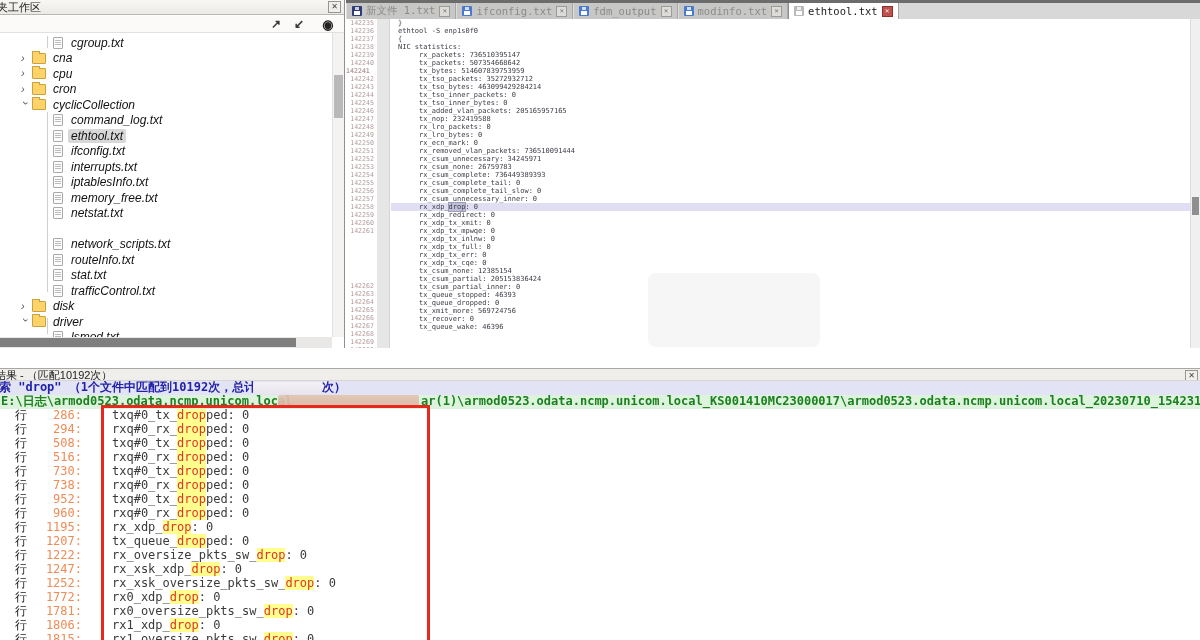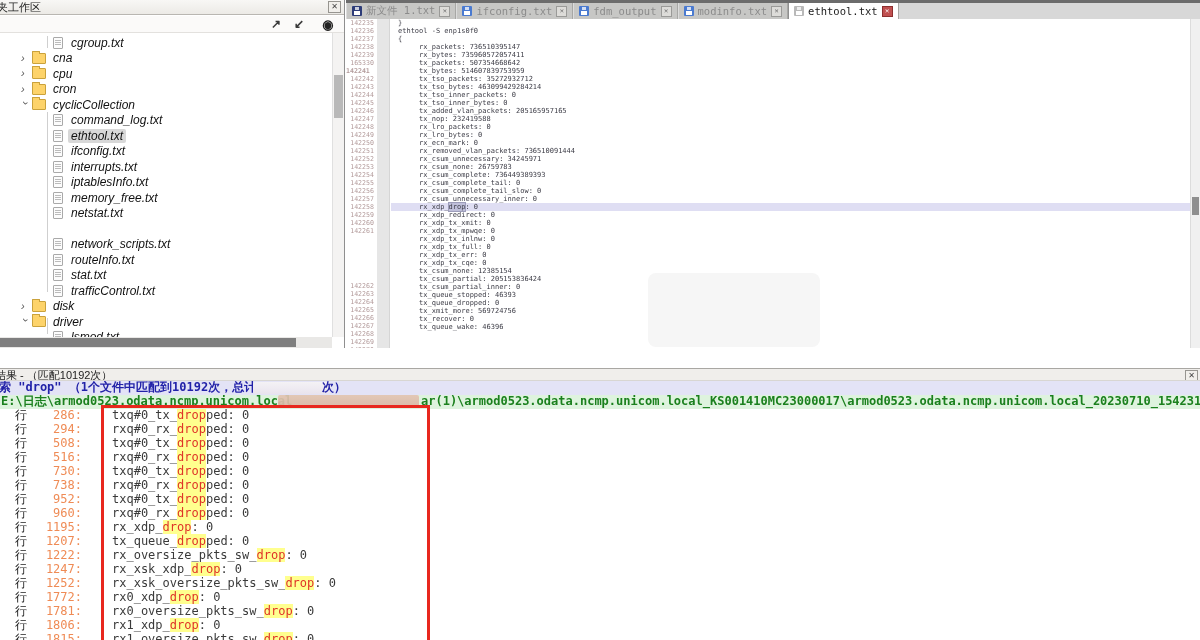--- a/index.html
+++ b/index.html
@@ -229,21 +229,21 @@
           <span class="tab-close red">✕</span>
         </div>
       </div>
     <div id="ed-body">
       <div id="gutter">
           <div style="padding-right: 2px;">142235</div>
           <div style="padding-right: 2px;">142236</div>
           <div style="padding-right: 2px;">142237</div>
           <div style="padding-right: 2px;">142238</div>
           <div style="padding-right: 2px;">142239</div>
-          <div style="padding-right: 2px;">165330</div>
+          <div style="padding-right: 2px;">142240</div>
           <div style="padding-right: 9px; font-weight: bold;">142241</div>
           <div style="padding-right: 2px;">142242</div>
           <div style="padding-right: 2px;">142243</div>
           <div style="padding-right: 2px;">142244</div>
           <div style="padding-right: 2px;">142245</div>
           <div style="padding-right: 2px;">142246</div>
           <div style="padding-right: 2px;">142247</div>
           <div style="padding-right: 2px;">142248</div>
           <div style="padding-right: 2px;">142249</div>
           <div style="padding-right: 2px;">142250</div>
@@ -271,22 +271,22 @@
           <div style="padding-right: 2px;">142272</div>
           <div style="padding-right: 2px;">142273</div>
           <div style="padding-right: 2px;">142274</div>
           <div style="padding-right: 2px;">142275</div>
         </div>
       <div id="gutter-band"></div>
       <div id="code">
           <div class="cl">}</div>
           <div class="cl">ethtool -S enp1s0f0</div>
           <div class="cl">{</div>
+          <div class="cl">NIC statistics:</div>
           <div class="cl">     rx_packets: 736510395147</div>
-          <div class="cl">     rx_bytes: 735960572057411</div>
           <div class="cl">     tx_packets: 507354668642</div>
           <div class="cl">     tx_bytes: 514607839753959</div>
           <div class="cl">     tx_tso_packets: 35272932712</div>
           <div class="cl">     tx_tso_bytes: 463099429284214</div>
           <div class="cl">     tx_tso_inner_packets: 0</div>
           <div class="cl">     tx_tso_inner_bytes: 0</div>
           <div class="cl">     tx_added_vlan_packets: 205165957165</div>
           <div class="cl">     tx_nop: 232419588</div>
           <div class="cl">     rx_lro_packets: 0</div>
           <div class="cl">     rx_lro_bytes: 0</div>

